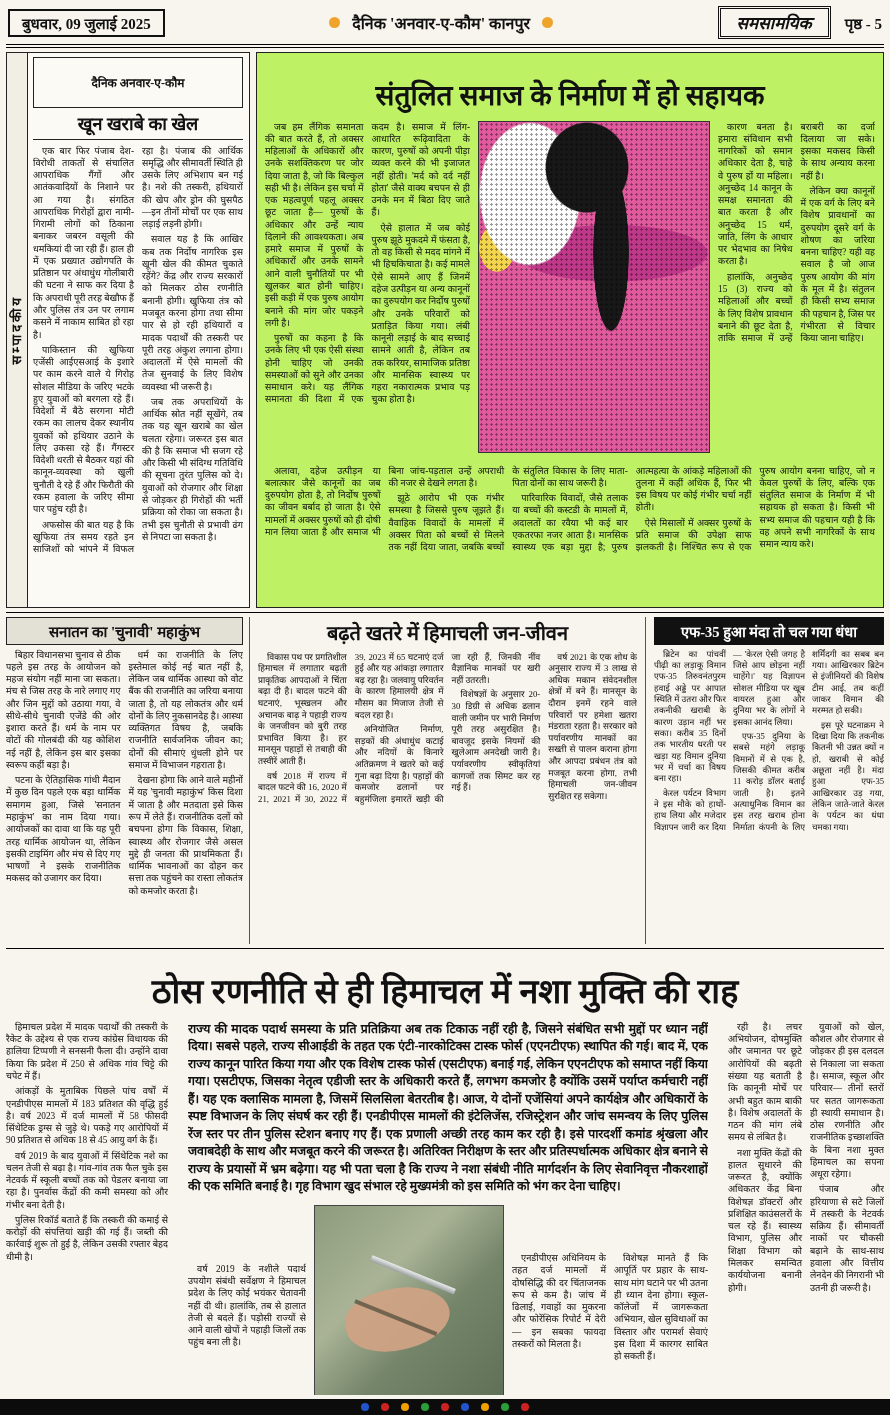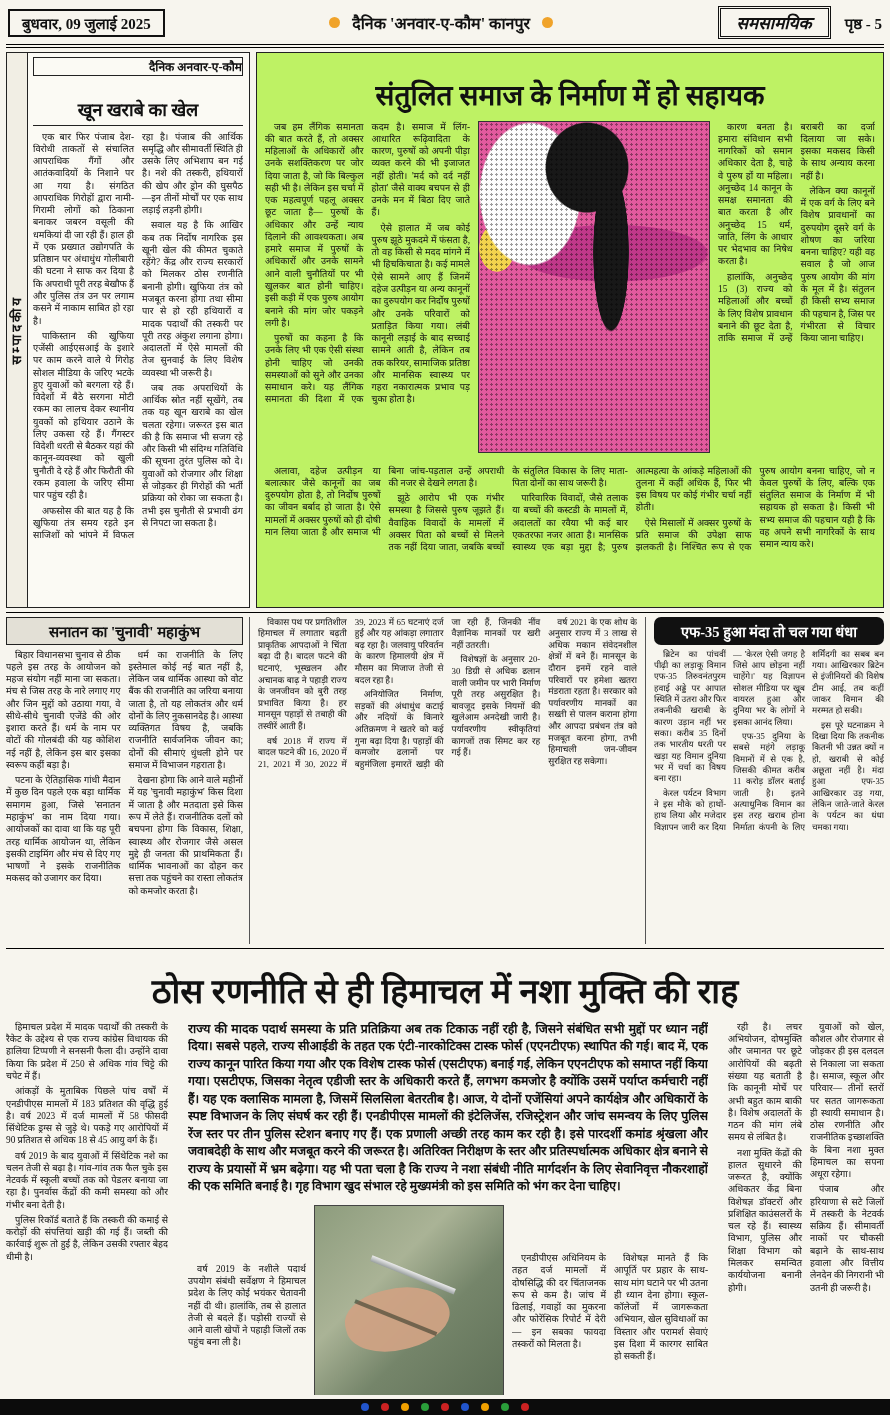--- a/index.html
+++ b/index.html
@@ -23,21 +23,21 @@
 
   
   .para { margin:0 0 3px; font-size:9.3px; line-height:1.32; text-align:justify; text-indent:9px; }
   .cols-2 { column-count:2; column-gap:8px; }
 
   
   .row1 { display:flex; gap:6px; height:556px; }
   .editorial { width:244px; flex:none; border:1.5px solid #222; position:relative; padding:4px 6px 4px 26px; overflow:hidden; background:#fbfaf4; }
   .ed-strip { position:absolute; left:0; top:0; bottom:0; width:21px; border-right:1px solid #222; display:flex; align-items:center; justify-content:center; background:#f1eee4; }
   .v-label { writing-mode:vertical-rl; transform:rotate(180deg); font-weight:bold; font-size:13px; letter-spacing:3px; }
-  .ed-kicker { border:1.5px solid #222; text-align:right; font-weight:bold; font-size:12px; padding:0; margin-bottom:21px; }
+  .ed-kicker { border:1.5px solid #222; text-align:center; font-weight:bold; font-size:12px; padding:16px; margin-bottom:3px; }
   .ed-head { text-align:center; font-weight:bold; font-size:18px; margin:2px 0 5px; border-bottom:1px solid #222; padding-bottom:4px; }
   .ed-body { height:468px; overflow:hidden; }
 
   .main-art { flex:1; border:1.5px solid #222; padding:20px 8px; overflow:hidden; background:#bef264; }
   .main-head { text-align:center; font-weight:bold; font-size:28px; margin:2px 0 8px; }
   .main-row { display:flex; gap:8px; height:338px; overflow:hidden; }
   .main-left { width:205px; flex:none; overflow:hidden; }
   .main-right { flex:1; overflow:hidden; }
   .halftone { width:232px; height:332px; flex:none; position:relative; border:1px solid #333;
     background-color:#e25a9e;
@@ -57,21 +57,21 @@
   
   .row2 { display:flex; height:336px; border-top:1.5px solid #000; margin-top:4px; padding-top:4px; }
   .sanatan { width:244px; flex:none; padding-right:6px; border-right:1px solid #555; overflow:hidden; }
   .san-head { background:#e3e0d6; border:1px solid #222; font-weight:bold; font-size:15px; text-align:center; padding:3px 2px; margin-bottom:4px; }
   .san-body { height:292px; overflow:hidden; }
   .himachal { flex:1; padding:0 8px; border-right:1px solid #555; overflow:hidden; }
   .him-head { text-align:center; font-weight:bold; font-size:20px; margin:2px 0 6px; }
   .him-body { column-count:4; column-gap:8px; height:290px; overflow:hidden; }
   .him-body .para { font-size:8.8px; }
   .f35 { width:238px; flex:none; padding-left:8px; overflow:hidden; }
-  .f35-head { background:#111; color:#fff; font-weight:bold; font-size:14.5px; text-align:center; padding:4px 2px; margin-bottom:4px;border-radius:7px; }
+  .f35-head { background:#111; color:#fff; font-weight:bold; font-size:14.5px; text-align:center; padding:4px 2px; margin-bottom:4px; }
   .f35-body { column-count:3; column-gap:7px; height:288px; overflow:hidden; }
   .f35-body .para { font-size:8.6px; }
 
   
   .bottom { border-top:1.5px solid #000; margin-top:4px; padding-top:16px; height:452px; overflow:hidden; }
   .bot-head { text-align:center; font-weight:bold; font-size:34px; margin:2px 0 8px; }
   .bot-row { display:flex; gap:20px; height:392px; overflow:hidden; }
   .bot-left { width:162px; flex:none; overflow:hidden; }
   .bot-center { width:520px; flex:none; display:flex; flex-direction:column; overflow:hidden; }
   .bot-intro { font-weight:bold; font-size:12.3px; line-height:1.42; text-align:justify; margin:0 0 6px; }
@@ -158,20 +158,21 @@
       <div class="san-head">सनातन का 'चुनावी' महाकुंभ</div>
       <div class="san-body cols-2">
           <p class="para">बिहार विधानसभा चुनाव से ठीक पहले इस तरह के आयोजन को महज संयोग नहीं माना जा सकता। मंच से जिस तरह के नारे लगाए गए और जिन मुद्दों को उठाया गया, वे सीधे-सीधे चुनावी एजेंडे की ओर इशारा करते हैं। धर्म के नाम पर वोटों की गोलबंदी की यह कोशिश नई नहीं है, लेकिन इस बार इसका स्वरूप कहीं बड़ा है।</p>
           <p class="para">पटना के ऐतिहासिक गांधी मैदान में कुछ दिन पहले एक बड़ा धार्मिक समागम हुआ, जिसे 'सनातन महाकुंभ' का नाम दिया गया। आयोजकों का दावा था कि यह पूरी तरह धार्मिक आयोजन था, लेकिन इसकी टाइमिंग और मंच से दिए गए भाषणों ने इसके राजनीतिक मकसद को उजागर कर दिया।</p>
           <p class="para">धर्म का राजनीति के लिए इस्तेमाल कोई नई बात नहीं है, लेकिन जब धार्मिक आस्था को वोट बैंक की राजनीति का जरिया बनाया जाता है, तो यह लोकतंत्र और धर्म दोनों के लिए नुकसानदेह है। आस्था व्यक्तिगत विषय है, जबकि राजनीति सार्वजनिक जीवन का; दोनों की सीमाएं धुंधली होने पर समाज में विभाजन गहराता है।</p>
           <p class="para">देखना होगा कि आने वाले महीनों में यह 'चुनावी महाकुंभ' किस दिशा में जाता है और मतदाता इसे किस रूप में लेते हैं। राजनीतिक दलों को बचपना होगा कि विकास, शिक्षा, स्वास्थ्य और रोजगार जैसे असल मुद्दे ही जनता की प्राथमिकता हैं। धार्मिक भावनाओं का दोहन कर सत्ता तक पहुंचने का रास्ता लोकतंत्र को कमजोर करता है।</p>
         </div>
     </div>
 
     <div class="himachal">
+      <div class="him-head">बढ़ते खतरे में हिमाचली जन-जीवन</div>
       <div class="him-body">
           <p class="para">विकास पथ पर प्रगतिशील हिमाचल में लगातार बढ़ती प्राकृतिक आपदाओं ने चिंता बढ़ा दी है। बादल फटने की घटनाएं, भूस्खलन और अचानक बाढ़ ने पहाड़ी राज्य के जनजीवन को बुरी तरह प्रभावित किया है। हर मानसून पहाड़ों से तबाही की तस्वीरें आती हैं।</p>
           <p class="para">वर्ष 2018 में राज्य में बादल फटने की 16, 2020 में 21, 2021 में 30, 2022 में 39, 2023 में 65 घटनाएं दर्ज हुईं और यह आंकड़ा लगातार बढ़ रहा है। जलवायु परिवर्तन के कारण हिमालयी क्षेत्र में मौसम का मिजाज तेजी से बदल रहा है।</p>
           <p class="para">अनियोजित निर्माण, सड़कों की अंधाधुंध कटाई और नदियों के किनारे अतिक्रमण ने खतरे को कई गुना बढ़ा दिया है। पहाड़ों की कमजोर ढलानों पर बहुमंजिला इमारतें खड़ी की जा रही हैं, जिनकी नींव वैज्ञानिक मानकों पर खरी नहीं उतरती।</p>
           <p class="para">विशेषज्ञों के अनुसार 20-30 डिग्री से अधिक ढलान वाली जमीन पर भारी निर्माण पूरी तरह असुरक्षित है। बावजूद इसके नियमों की खुलेआम अनदेखी जारी है। पर्यावरणीय स्वीकृतियां कागजों तक सिमट कर रह गई हैं।</p>
           <p class="para">वर्ष 2021 के एक शोध के अनुसार राज्य में 3 लाख से अधिक मकान संवेदनशील क्षेत्रों में बने हैं। मानसून के दौरान इनमें रहने वाले परिवारों पर हमेशा खतरा मंडराता रहता है। सरकार को पर्यावरणीय मानकों का सख्ती से पालन कराना होगा और आपदा प्रबंधन तंत्र को मजबूत करना होगा, तभी हिमाचली जन-जीवन सुरक्षित रह सकेगा।</p>
         </div>
     </div>
 
     <div class="f35">

